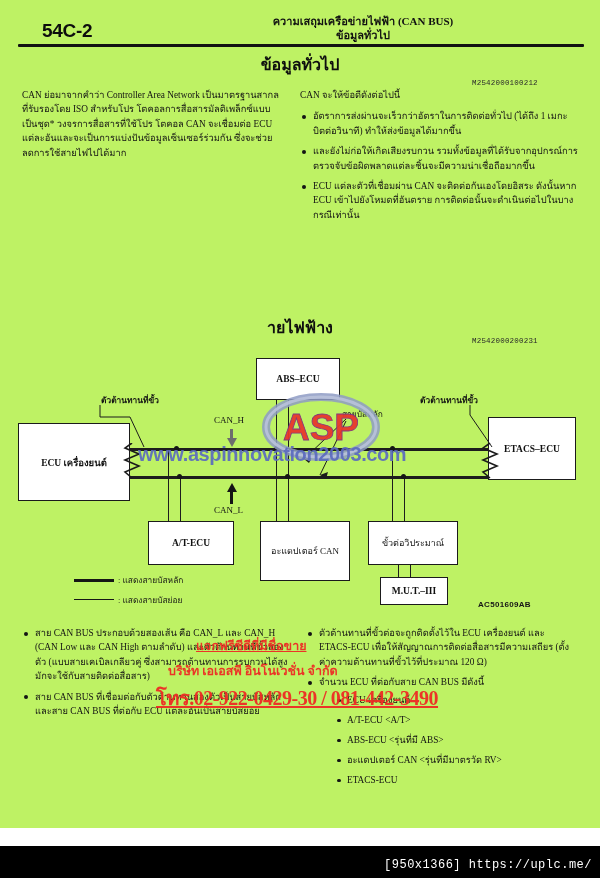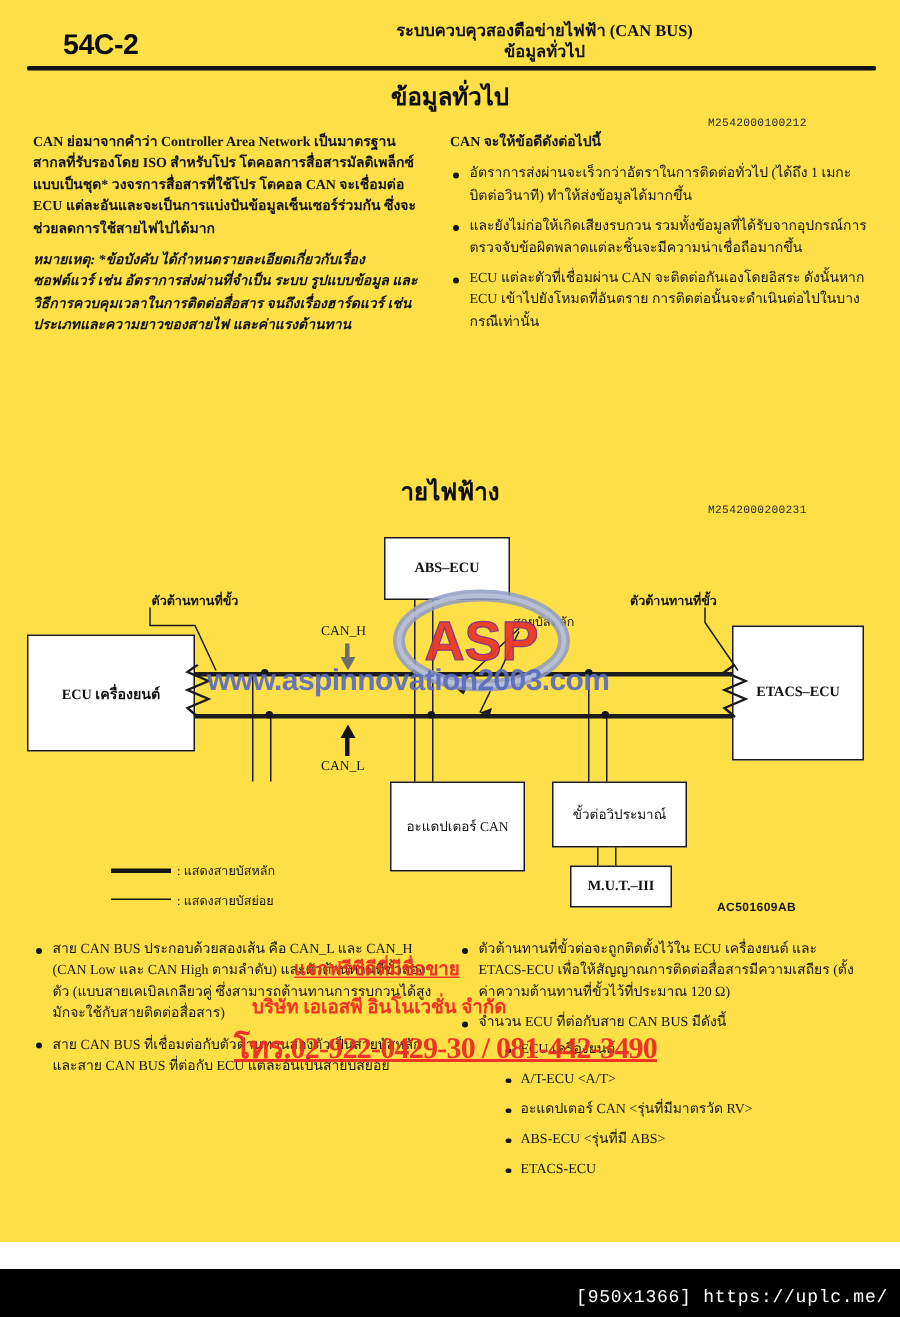--- a/index.html
+++ b/index.html
@@ -9,21 +9,21 @@
   }
   body {
     font-family: "Liberation Serif", serif;
     color: #141414;
   }
   #page {
     position: relative;
     width: 600px;
     height: 878px;
     overflow: hidden;
-    background: #fde047;
+    background: #bef264;
   }
 
   
   .header {
     position: absolute;
     left: 18px;
     top: 8px;
     width: 566px;
     height: 44px;
   }
@@ -83,21 +83,21 @@
   
   .col {
     position: absolute;
     font-size: 9.3px;
     line-height: 14.4px;
     color: #131313;
   }
   #col-left  { left: 22px;  top: 88px; width: 258px; }
   #col-right { left: 300px; top: 88px; width: 278px; }
 
-  .para { margin: 0 0 7px 0; text-align: left; font-weight: bold; }
+  .para { margin: 0 0 7px 0; text-align: left; }
   .para.note { font-style: italic; }
 
   ul.bullets {
     list-style: none;
     margin: 0;
     padding: 0;
   }
   ul.bullets > li {
     position: relative;
     padding-left: 13px;
@@ -299,32 +299,31 @@
   }
 </style>
 </head>
 <body>
 
 <div id="page">
 
   <div class="header">
     <div class="page-num">54C-2</div>
     <div class="header-title">
-      <div>ระบบควบคุวสองตือข่ายไฟฟ้า (CAN BUS)</div>
+      <div>ความเสถุมเครือข่ายไฟฟ้า (CAN BUS)</div>
       <div>ข้อมูลทั่วไป</div>
     </div>
   </div>
   <div class="header-rule"></div>
 
   <div class="section-title" id="title-general">ข้อมูลทั่วไป</div>
   <div class="ref-code" id="ref-general">M2542000100212</div>
 
   <div class="col" id="col-left">
     <p class="para">CAN ย่อมาจากคำว่า Controller Area Network เป็นมาตรฐานสากลที่รับรองโดย ISO สำหรับโปร โตคอลการสื่อสารมัลติเพล็กซ์แบบเป็นชุด* วงจรการสื่อสารที่ใช้โปร โตคอล CAN จะเชื่อมต่อ ECU แต่ละอันและจะเป็นการแบ่งปันข้อมูลเซ็นเซอร์ร่วมกัน ซึ่งจะช่วยลดการใช้สายไฟไปได้มาก</p>
-    <p class="para note">หมายเหตุ: *ข้อบังคับ ได้กำหนดรายละเอียดเกี่ยวกับเรื่องซอฟต์แวร์ เช่น อัตราการส่งผ่านที่จำเป็น ระบบ รูปแบบข้อมูล และวิธีการควบคุมเวลาในการติดต่อสื่อสาร จนถึงเรื่องฮาร์ดแวร์ เช่น ประเภทและความยาวของสายไฟ และค่าแรงต้านทาน</p>
   </div>
 
   <div class="col" id="col-right">
     <p class="para">CAN จะให้ข้อดีดังต่อไปนี้</p>
     <ul class="bullets">
       <li>อัตราการส่งผ่านจะเร็วกว่าอัตราในการติดต่อทั่วไป (ได้ถึง 1 เมกะบิตต่อวินาที) ทำให้ส่งข้อมูลได้มากขึ้น</li>
       <li>และยังไม่ก่อให้เกิดเสียงรบกวน รวมทั้งข้อมูลที่ได้รับจากอุปกรณ์การตรวจจับข้อผิดพลาดแต่ละชิ้นจะมีความน่าเชื่อถือมากขึ้น</li>
       <li>ECU แต่ละตัวที่เชื่อมผ่าน CAN จะติดต่อกันเองโดยอิสระ ดังนั้นหาก ECU เข้าไปยังโหมดที่อันตราย การติดต่อนั้นจะดำเนินต่อไปในบางกรณีเท่านั้น</li>
     </ul>
   </div>
@@ -338,24 +337,27 @@
     <div class="wire h-main" style="left:118px; top:121px; width:358px;"></div>
 
     <div class="dbox mono" style="left:6px; top:68px; width:112px; height:78px;">
       <span>ECU เครื่องยนต์</span>
     </div>
 
     <div class="dbox mono" style="left:244px; top:3px; width:84px; height:42px;">
       <span>ABS–ECU</span>
     </div>
 
-    <div class="dbox mono" style="left:476px; top:62px; width:88px; height:90px;">
+    <div class="dbox mono" style="left:476px; top:62px; width:88px; height:63px;">
       <span>ETACS–ECU</span>
     </div>
 
+    <div class="dbox mono" style="left:136px; top:166px; width:86px; height:44px;">
+      <span>A/T-ECU</span>
+    </div>
 
     <div class="dbox" style="left:248px; top:166px; width:90px; height:60px;">
       <span>อะแดปเตอร์ CAN</span>
     </div>
 
     <div class="dbox" style="left:356px; top:166px; width:90px; height:44px;">
       <span>ขั้วต่อวิประมาณ์</span>
     </div>
 
     <div class="dbox mono" style="left:368px; top:222px; width:68px; height:28px;">
@@ -442,22 +444,22 @@
   </div>
 
   <div class="col" style="left:306px; top:626px; width:272px;">
     <ul class="bullets">
       <li>ตัวต้านทานที่ขั้วต่อจะถูกติดตั้งไว้ใน ECU เครื่องยนต์ และ ETACS-ECU เพื่อให้สัญญาณการติดต่อสื่อสารมีความเสถียร (ตั้งค่าความต้านทานที่ขั้วไว้ที่ประมาณ 120 Ω)</li>
       <li>
         <span>จำนวน ECU ที่ต่อกับสาย CAN BUS มีดังนี้</span>
         <ul class="sub-bullets">
           <li>ECU เครื่องยนต์</li>
           <li>A/T-ECU &lt;A/T&gt;</li>
+          <li>ABS-ECU &lt;รุ่นที่มี ABS&gt;</li>
           <li>อะแดปเตอร์ CAN &lt;รุ่นที่มีมาตรวัด RV&gt;</li>
-          <li>ABS-ECU &lt;รุ่นที่มี ABS&gt;</li>
           <li>ETACS-ECU</li>
         </ul>
       </li>
     </ul>
   </div>
 
   <div class="wm" id="wm-logo">
     <svg width="118" height="78" viewBox="0 0 118 78">
       <ellipse cx="59" cy="39" rx="55" ry="30" fill="none" stroke="#8e9bc4" stroke-width="8" opacity="0.85"></ellipse>
       <ellipse cx="59" cy="39" rx="55" ry="30" fill="none" stroke="#b9c2dc" stroke-width="3" opacity="0.9"></ellipse>

